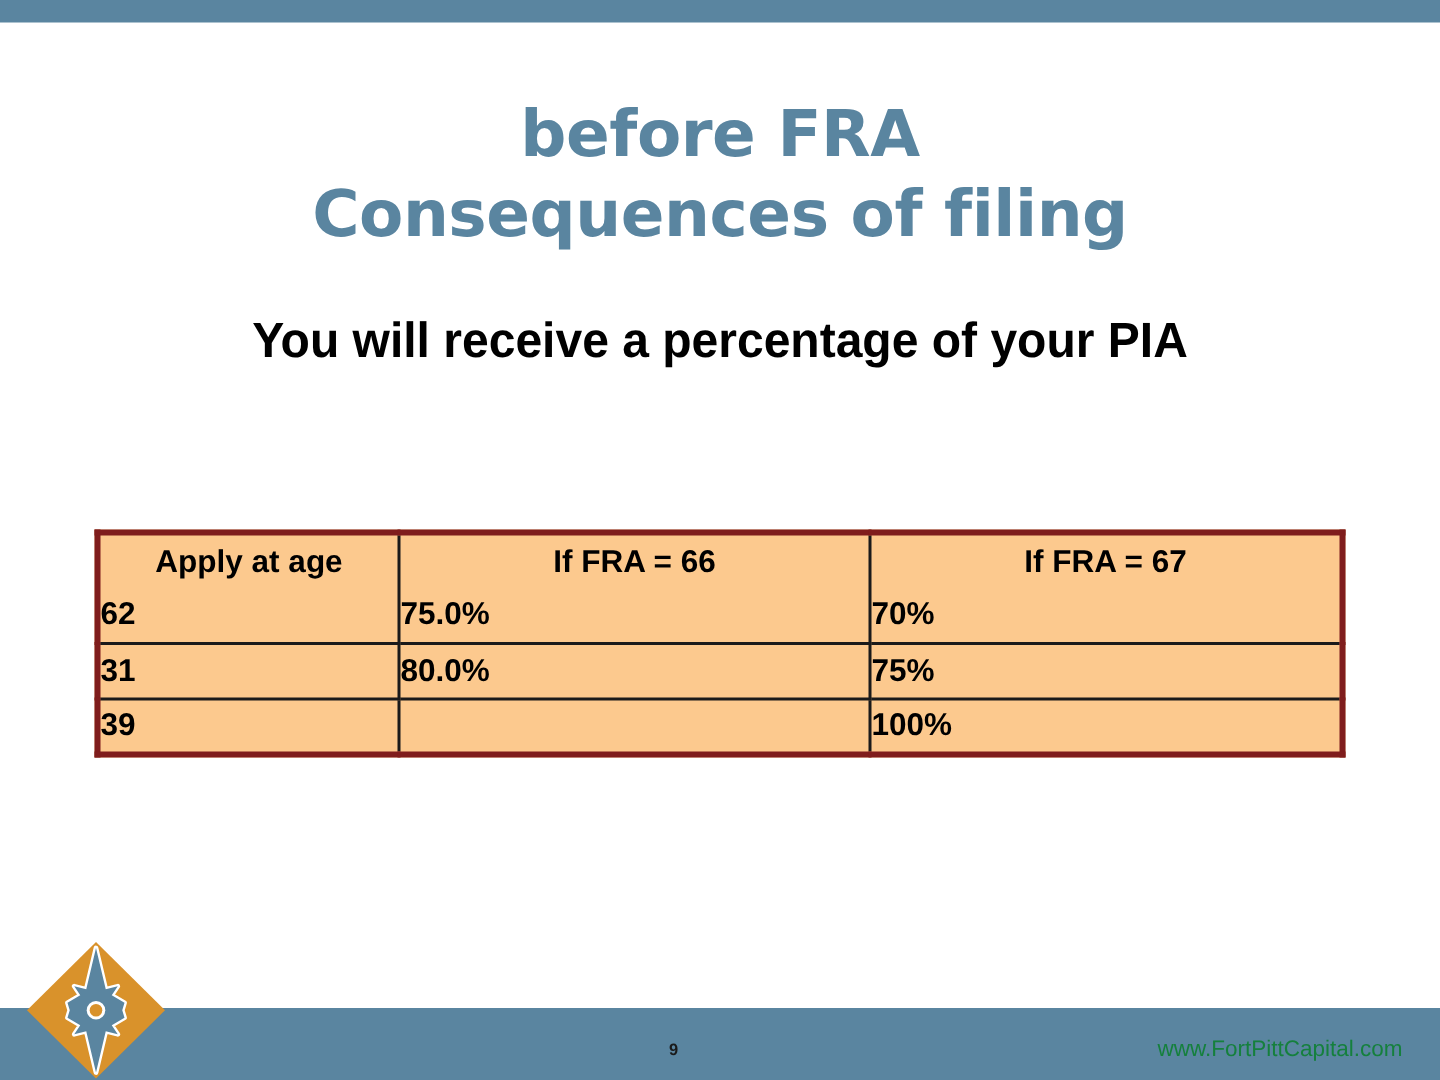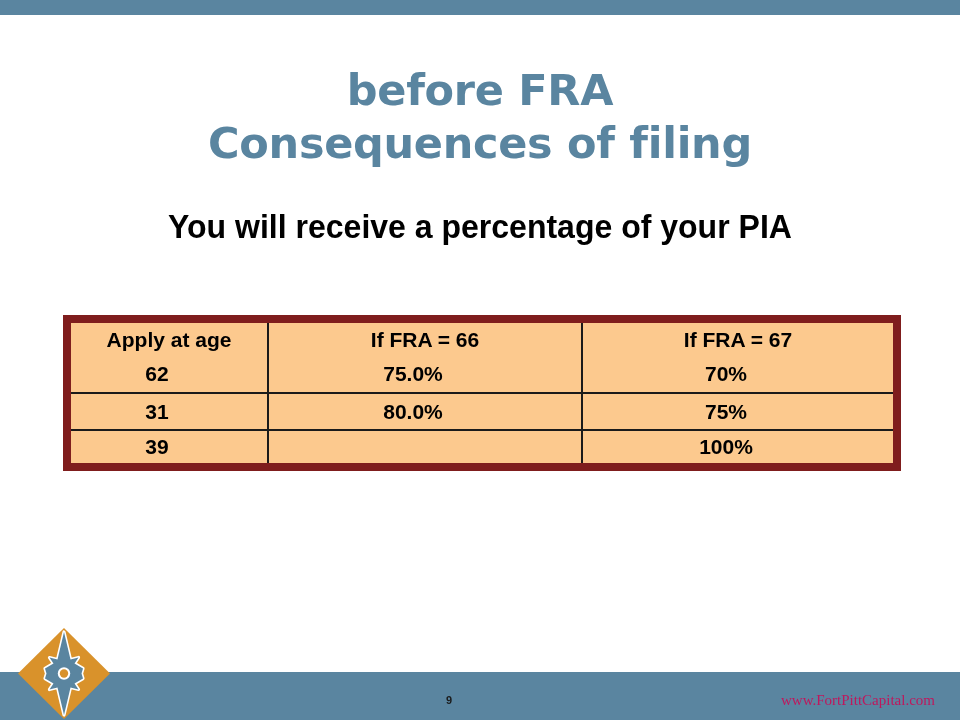--- a/index.html
+++ b/index.html
@@ -73,21 +73,22 @@
     position: absolute;
     left: 63px;
     top: 315px;
     width: 830px;
   }
   table.pia-table {
     width: 830px;
     border-collapse: collapse;
     table-layout: fixed;
     background: #FCC98E;
-    border: 8px solid #7f1d1d;
+    border: 4px solid #7f1d1d;
+    margin-top: 38px;
   }
   table.pia-table col.c-age   { width: 201px; }
   table.pia-table col.c-fra66 { width: 314px; }
   table.pia-table col.c-fra67 { width: 315px; }
 
   table.pia-table th,
   table.pia-table td {
     height: 37px;
     background: #FCC98E;
     color: #000000;
@@ -105,21 +106,21 @@
   }
   table.pia-table tr:last-child th,
   table.pia-table tr:last-child td {
     border-bottom: none;
   }
   table.pia-table th {
     text-align: center;
     padding: 0;
   }
   table.pia-table td {
-    text-align: center;
+    text-align: left;
   }
   table.pia-table td.empty { }
 
   
   .footer-bar {
     position: absolute;
     left: 0;
     top: 672px;
     width: 960px;
     height: 48px;
@@ -132,22 +133,22 @@
     color: #1a1a1a;
     font-family: "Liberation Sans", sans-serif;
     font-weight: bold;
     font-size: 11px;
     line-height: 13px;
   }
   .site-url {
     position: absolute;
     right: 25px;
     top: 691px;
-    color: #be185d;
-    font-family: Liberation Serif, serif;
+    color: #15803d;
+    font-family: Liberation Sans, sans-serif;
     font-weight: normal;
     font-size: 15px;
     line-height: 18px;
   }
 
   
   .logo {
     position: absolute;
     left: 17px;
     top: 627px;

